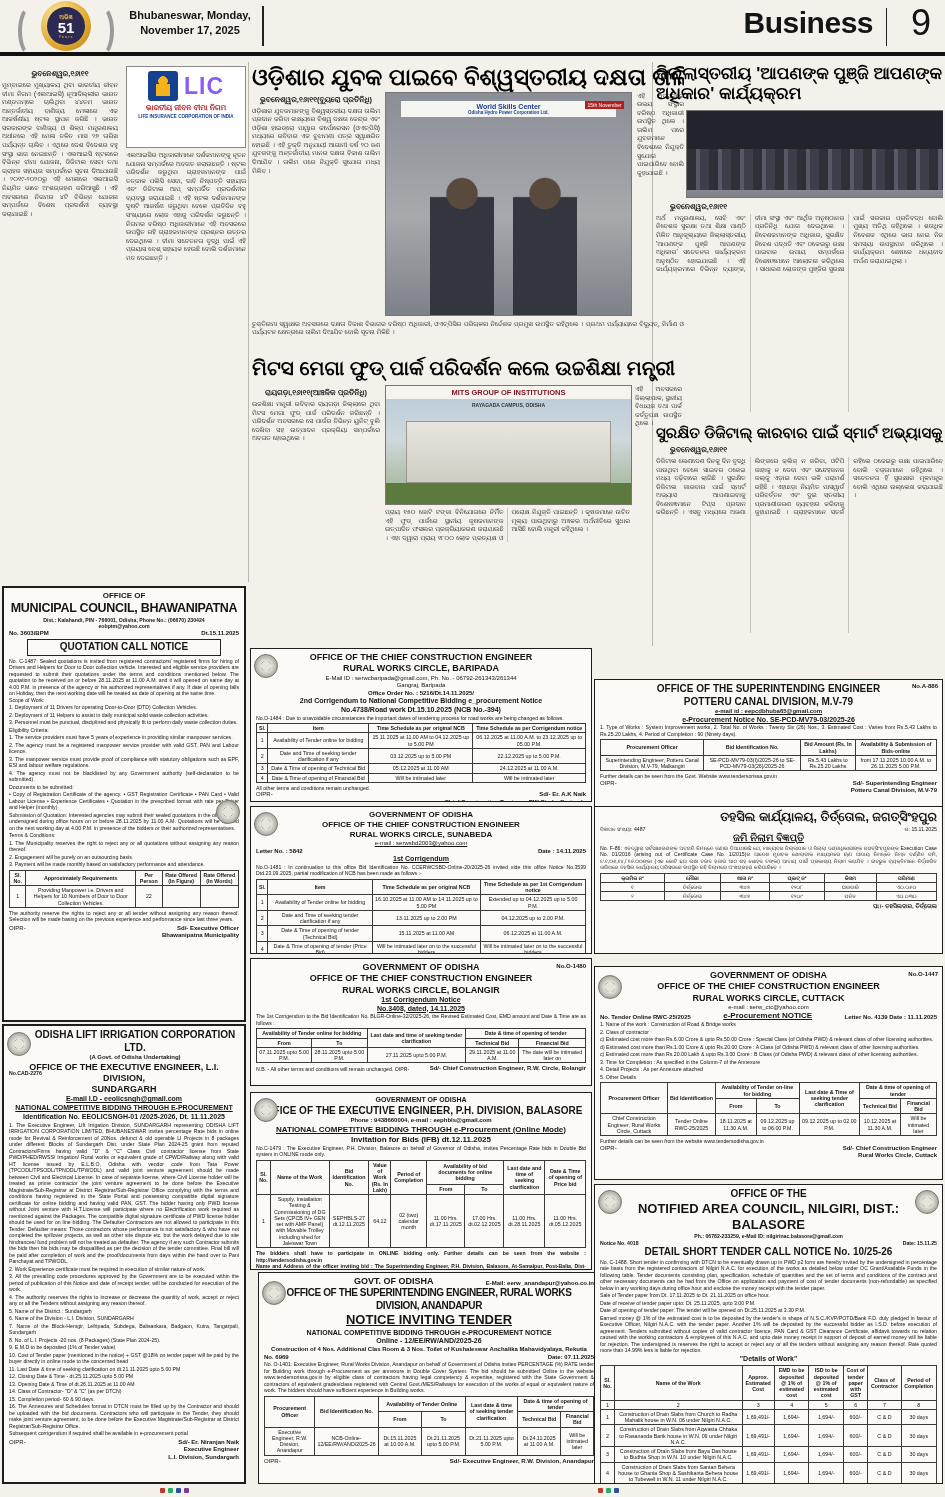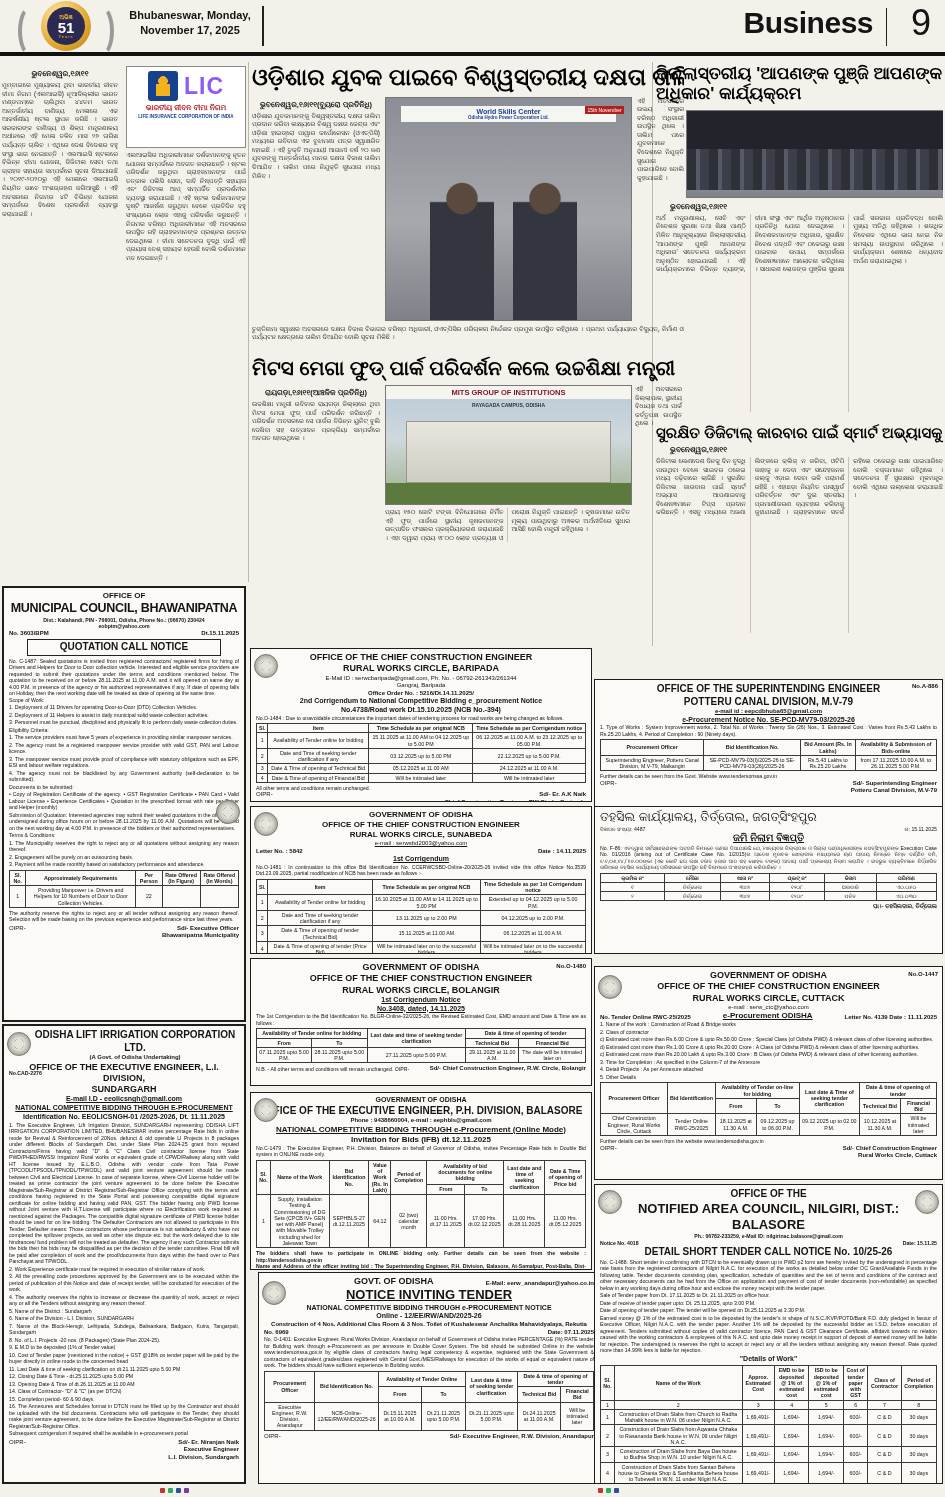--- a/index.html
+++ b/index.html
@@ -53,21 +53,21 @@
   .t5{font-size:5.2px}.t6{font-size:6px}.t7{font-size:7px}.t8{font-size:8px}.t9{font-size:9px}.t10{font-size:10px}.t11{font-size:13px}.t12{font-size:12.5px}
   .just{text-align:justify}
   .row-sb{display:flex;justify-content:space-between;align-items:flex-end}
   .boxed{border:1px solid #222;margin:2px 18px;padding:1px 0}
   table.nt{width:100%;border-collapse:collapse;font-size:5.3px;margin:2px 0}
   .nt th,.nt td{border:.6px solid #3a3a3a;padding:1px 2px;text-align:center;line-height:1.18;font-weight:400}
   .nt th{font-weight:700}
   .li{margin-bottom:1px;text-align:justify}
   .seal{position:absolute;width:22px;height:22px;border-radius:50%;background:radial-gradient(circle,#e6e3da 30%,#a5a29a 32%,#e6e3da 34%,#8f8c84 90%);border:1px solid #777}
   .sig-r{text-align:right;font-weight:700}
-  .odia-head{font-weight:400;text-align:left}
+  .odia-head{font-weight:700;text-align:right}
   .dots{position:absolute;display:flex;gap:3px}
   .dot{width:5px;height:5px;border-radius:1px}
 </style>
 </head>
 <body>
 
 <div id="masthead">
   <div class="emblem">
     <div class="emb-arcL"></div>
     <div class="emb-arcR"></div>
@@ -107,21 +107,21 @@
         <div class="lic-line1">ଭାରତୀୟ ଜୀବନ ବୀମା ନିଗମ</div>
         <div class="lic-line2">LIFE INSURANCE CORPORATION OF INDIA</div>
       </div>
       <div class="body" style="margin-top:3px">ଏଲଆଇସିର ଅଧିକାରୀମାନେ ଦର୍ଶକମାନଙ୍କୁ ନୂତନ ଯୋଜନା ସମ୍ପର୍କରେ ଅବଗତ କରାଉଛନ୍ତି । ଷ୍ଟଲ ପରିଦର୍ଶନ କରୁଥିବା ଗ୍ରାହକମାନଙ୍କ ପାଇଁ ତତ୍କାଳ ପଲିସି ସେବା, ଦାବି ନିଷ୍ପତ୍ତି ସହାୟତା ଏବଂ ଡିଜିଟାଲ ଆପ୍ ସମ୍ପର୍କିତ ପ୍ରଦର୍ଶନୀର ବ୍ୟବସ୍ଥା କରାଯାଇଛି । ଏହି ଷ୍ଟଲ ଦର୍ଶକମାନଙ୍କ ଦୃଷ୍ଟି ଆକର୍ଷଣ କରୁଥିବା ବେଳେ ପ୍ରତିଦିନ ବହୁ ସଂଖ୍ୟାରେ ଲୋକ ଏହାକୁ ପରିଦର୍ଶନ କରୁଛନ୍ତି । ନିଗମର ବରିଷ୍ଠ ଅଧିକାରୀମାନେ ଏହି ଅବସରରେ ଉପସ୍ଥିତ ରହି ଗ୍ରାହକମାନଙ୍କ ପ୍ରଶ୍ନର ଉତ୍ତର ଦେଇଥିଲେ । ବୀମା ସଚେତନତା ବୃଦ୍ଧି ପାଇଁ ଏହି ପ୍ରୟାସ ବେଶ୍ ସହାୟକ ହେଉଛି ବୋଲି ଦର୍ଶକମାନେ ମତ ଦେଇଛନ୍ତି ।</div>
     </div>
   </div>
 </div>
 
 <div class="art" style="left:252px;top:64px;width:432px;height:290px">
   <div class="hl" style="font-size:23px;white-space:nowrap">ଓଡ଼ିଶାର ଯୁବକ ପାଇବେ ବିଶ୍ୱସ୍ତରୀୟ ଦକ୍ଷତା ତାଲିମ</div>
-  <div style="display:flex;gap:5px;margin-top:5px">
+  <div style="display:flex;gap:5px;">
     <div style="width:128px">
       <div class="dl">ଭୁବନେଶ୍ୱର,୧୬ା୧୧(ବ୍ୟୁରୋ ପ୍ରତିନିଧି)</div>
       <div class="body">ଓଡ଼ିଶାର ଯୁବକମାନଙ୍କୁ ବିଶ୍ୱସ୍ତରୀୟ ଦକ୍ଷତା ତାଲିମ ପ୍ରଦାନ କରିବା ଲକ୍ଷ୍ୟରେ ବିଶ୍ୱ ଦକ୍ଷତା କେନ୍ଦ୍ର ଏବଂ ଓଡ଼ିଶା ହାଇଡ୍ରୋ ପାୱାର କର୍ପୋରେସନ (ଓଏଚ୍‌ପିସି) ମଧ୍ୟରେ ରବିବାର ଏକ ବୁଝାମଣା ପତ୍ର ସ୍ୱାକ୍ଷରିତ ହୋଇଛି । ଏହି ଚୁକ୍ତି ଅନୁଯାୟୀ ଆଗାମୀ ବର୍ଷ ୨୦ ଜଣ ଯୁବକଙ୍କୁ ଅନ୍ତର୍ଜାତୀୟ ମାନର ଦକ୍ଷତା ବିକାଶ ତାଲିମ ଦିଆଯିବ । ତାଲିମ ପରେ ନିଯୁକ୍ତି ସୁଯୋଗ ମଧ୍ୟ ମିଳିବ ।</div>
     </div>
     <div class="photo" style="width:245px;height:222px">
       <div class="ph-banner" style="font-size:7px">
         <div>World Skills Center</div>
         <div style="font-size:4.5px">Odisha Hydro Power Corporation Ltd.</div>
       </div>
       <div class="ph-tag">15th November</div>
@@ -454,20 +454,21 @@
   <div class="t5 b just">Name and Address of the officer inviting bid : The Superintending Engineer, P.H. Division, Balasore, At-Samalpur, Post-Balia, Dist-Balasore, Pin-756056, Odisha, Phone : 9438660004</div>
 
 </div>
 
 <div class="notice" style="left:258px;top:1272px;width:342px;height:212px">
   <span class="seal" style="left:3px;top:8px"></span>
   <div class="row-sb">
     <span class="t9 b" style="margin-left:90px">GOVT. OF ODISHA</span>
     <span class="t6 b">E-Mail: eerw_anandapur@yahoo.co.in</span>
   </div>
+  <div class="nc t10 b" style="letter-spacing:-.4px">OFFICE OF THE SUPERINTENDING ENGINEER, RURAL WORKS DIVISION, ANANDAPUR</div>
   <div class="nc t11 b u">NOTICE INVITING TENDER</div>
   <div class="nc t7 b">NATIONAL COMPETITIVE BIDDING THROUGH e-PROCUREMENT NOTICE</div>
   <div class="nc t7 b">Online - 12/EE/RW/AND/2025-26</div>
   <div class="nc t6 b">Construction of 4 Nos. Additional Clas Room &amp; 3 Nos. Toilet of Kushaleswar Anchalika Mahavidyalaya, Rekutia</div>
   <div class="row-sb t6 b">
       <span>No. 6969</span>
       <span>Date: 07.11.2025</span>
     </div>
   <div class="t5 just">No. O-1401: Executive Engineer, Rural Works Division, Anandapur on behalf of Government of Odisha invites PERCENTAGE (%) RATE tender for Building work through e-Procurement as per annexure in Double Cover System. The bid should be submitted Online in the website www.tendersorissa.gov.in by eligible class of contractors having legal competency &amp; expertise, registered with the State Government &amp; contractors of equivalent grades/class registered with Central Govt./MES/Railways for execution of the works of equal or equivalent nature of work. The bidders should have sufficient experience in Building works.</div>
   <table class="nt">
@@ -580,21 +581,21 @@
 
 <div class="notice" style="left:594px;top:966px;width:349px;height:214px">
   <span class="seal" style="left:3px;top:8px"></span>
   <div class="t6 b" style="position:absolute;right:4px;top:4px">No.O-1447</div>
   <div class="nc t9 b">GOVERNMENT OF ODISHA</div>
   <div class="nc t9 b">OFFICE OF THE CHIEF CONSTRUCTION ENGINEER</div>
   <div class="nc t9 b">RURAL WORKS CIRCLE, CUTTACK</div>
   <div class="nc t6">e-mail : serw_ctc@yahoo.com</div>
   <div class="row-sb t6 b">
     <span>No. Tender Online RWC-25/2025</span>
-    <span class="t8 u">e-Procurement ODISHA</span>
+    <span class="t8 u">e-Procurement NOTICE</span>
     <span>Letter No. 4139 Date : 11.11.2025</span>
   </div>
   <div class="t5">
       <div class="li">1.  Name of the work  :  Construction of Road &amp; Bridge works</div>
       <div class="li">2.  Class of contractor</div>
       <div class="li">c) Estimated cost more than Rs.6.00 Crore &amp; upto Rs.50.00 Crore  :  Special Class (of Odisha PWD) &amp; relevant class of other licensing authorities.</div>
       <div class="li">d) Estimated cost more than Rs.1.00 Crore &amp; upto Rs.20.00 Crore  :  A Class (of Odisha PWD) &amp; relevant class of other licensing authorities.</div>
       <div class="li">c) Estimated cost more than Rs.20.00 Lakh &amp; upto Rs.3.00 Crore  :  B Class (of Odisha PWD) &amp; relevant class of other licensing authorities.</div>
       <div class="li">3.  Time for Completion  :  As specified in the Column-7 of the Annexure</div>
       <div class="li">4.  Detail Projects  :  As per Annexure attached</div>

